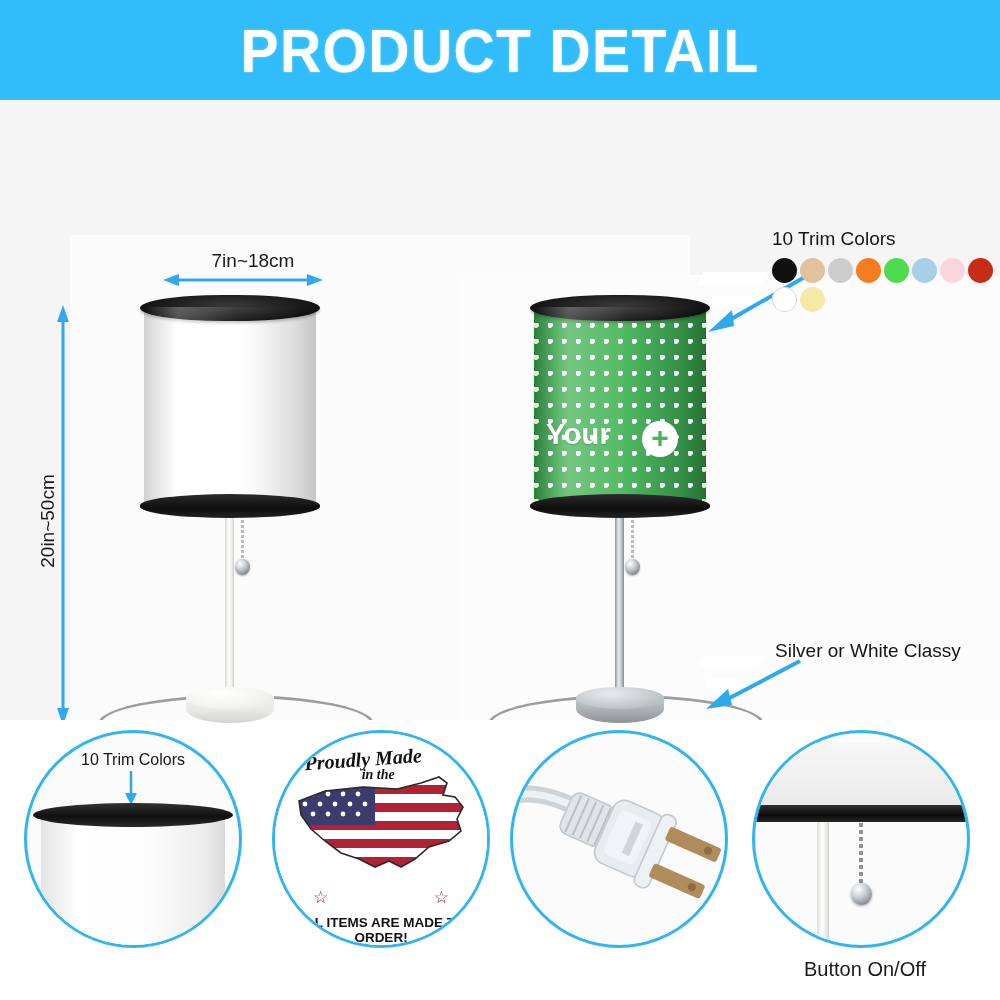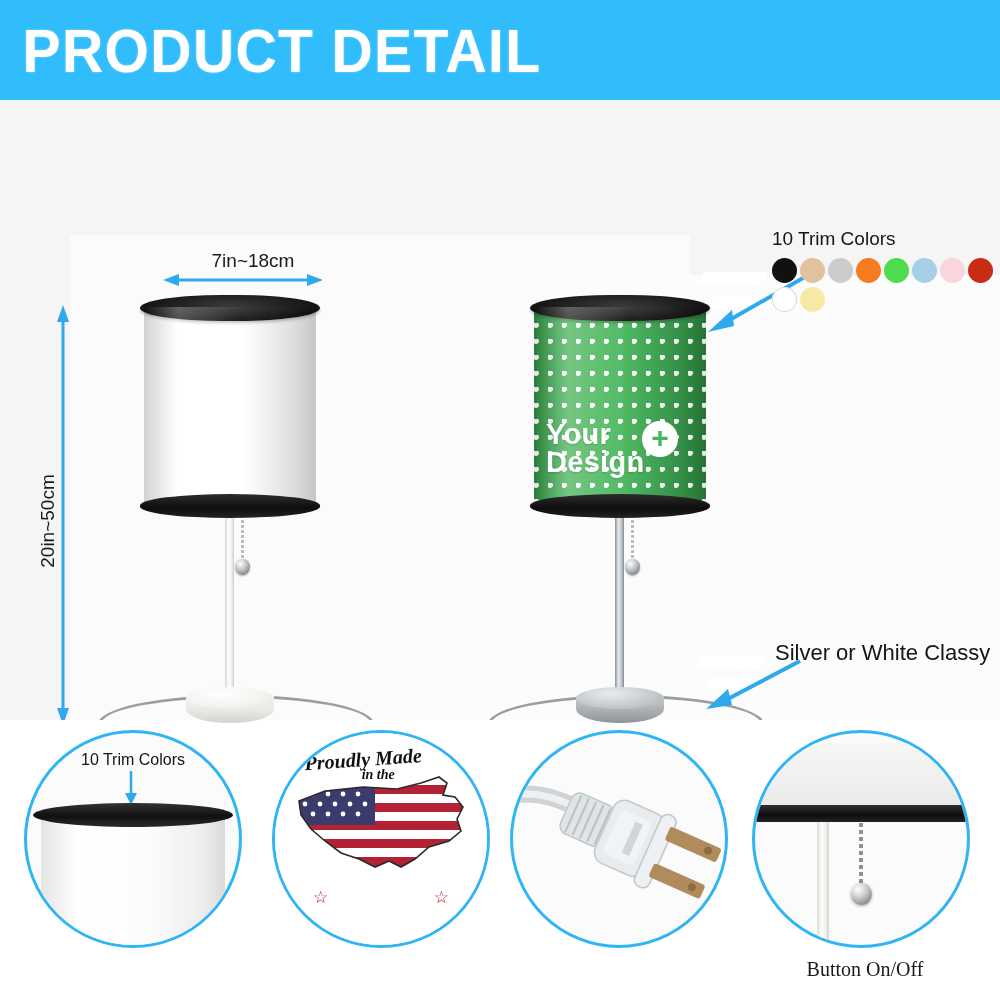--- a/index.html
+++ b/index.html
@@ -8,21 +8,21 @@
     background:#ffffff;
     font-family:"Liberation Sans", sans-serif;
     position:relative;
   }
   .stage{position:absolute;inset:0;width:1000px;height:1000px;}
 
   
   .banner{
     position:absolute;left:0;top:0;width:1000px;height:100px;
     background:#31bdfc;
-    display:flex;align-items:center;
+    display:flex;align-items:center;justify-content:center;
   }
   .banner-title{
     color:#ffffff;
     font-size:62px;
     font-weight:bold;
     letter-spacing:1.5px;
     transform:scaleX(.92);
     text-shadow:0 0 2px rgba(255,255,255,.55);
     white-space:nowrap;
     font-family:"Liberation Sans", sans-serif;
@@ -133,28 +133,28 @@
 
   
   .trim-callout{position:absolute;left:772px;top:128px;width:240px;}
   .trim-callout-label{font-size:19px;color:#151515;white-space:nowrap;}
   .swatch-row{display:flex;flex-wrap:wrap;width:236px;margin-top:8px;}
   .swatch{width:25px;height:25px;border-radius:50%;margin:0 3px 4px 0;}
   .swatch.white-sw{box-shadow:inset 0 0 0 1px #d8d8d8;}
   .trim-arrow{position:absolute;left:700px;top:168px;width:120px;height:66px;}
 
   
-  .classy-callout{position:absolute;left:775px;top:540px;font-size:22px;color:#151515;white-space:nowrap;}
+  .classy-callout{position:absolute;left:775px;top:540px;font-size:19px;color:#151515;white-space:nowrap;}
   .classy-arrow{position:absolute;left:700px;top:555px;width:110px;height:58px;}
   .sheen{position:absolute;background:rgba(255,255,255,.92);transform:skewX(-28deg);}
 
   
   .features{position:absolute;left:0;top:720px;width:1000px;height:280px;background:#ffffff;}
   .feature{position:absolute;top:10px;width:226px;}
-  .f1{left:24px;} .f2{left:272px;} .f3{left:510px;} .f4{left:752px;font-family:Liberation Serif, serif;}
+  .f1{left:24px;} .f2{left:272px;} .f3{left:510px;} .f4{left:752px;}
 
   .circle{
     position:relative;width:212px;height:212px;border-radius:50%;
     border:3px solid #2fb4f4;overflow:hidden;background:#fbfbfb;
   }
   .f-label{margin-top:10px;text-align:center;font-size:20px;color:#1a1a1a;white-space:nowrap;}
 
   
   .c1-trim-label{position:absolute;left:18px;top:18px;width:176px;text-align:center;font-size:16px;color:#151515;}
   .c1-arrow{position:absolute;left:96px;top:38px;width:16px;height:34px;}
@@ -246,21 +246,20 @@
 
     <div class="lamp lamp-green">
       <div class="shade-wrap">
         <div class="shade-top"></div>
         <div class="shade-body">
           <div class="shade-green-fill"></div>
         </div>
         <div class="shade-gloss"></div>
         <div class="design-text">
           <div>Your</div>
-          <div>Design</div>
         </div>
         <div class="plus-badge">
           <span>+</span>
         </div>
         <div class="shade-bottom"></div>
       </div>
       <div class="chain"></div>
       <div class="chain-bead"></div>
       <div class="pole pole-silver"></div>
       <div class="cord-ring"></div>
@@ -367,20 +366,21 @@
                   <circle cx="54" cy="47" r="2.4"></circle>
                 <circle cx="69" cy="47" r="2.4"></circle>
               </g>
             </g>
             <path d="M10,34 L36,24 L74,20 L108,22 L132,16 L150,10 L158,16 L154,28 L166,30
                      L174,40 L168,52 L172,64 L160,74 L140,80 L126,92 L112,100 L100,94
                      L86,100 L70,92 L52,86 L36,74 L22,62 L12,48 Z" fill="none" stroke="#2a2a2a" stroke-width="1.6"></path>
           </svg>
           <div class="usa-star l">☆</div>
           <div class="usa-star r">☆</div>
+          <div class="usa-sub">ALL ITEMS ARE MADE TO ORDER!</div>
         </div>
       </div>
     </div>
 
     <div class="feature f3">
       <div class="circle">
         <svg class="plug-wrap" viewBox="0 0 212 212">
           <path d="M2,62 C24,58 48,66 70,78" stroke="#cfd3d6" stroke-width="17" fill="none" stroke-linecap="round"></path>
           <path d="M2,62 C24,58 48,66 70,78" stroke="#eef1f3" stroke-width="7" fill="none" stroke-linecap="round"></path>
           <g transform="rotate(24 86 92)">

